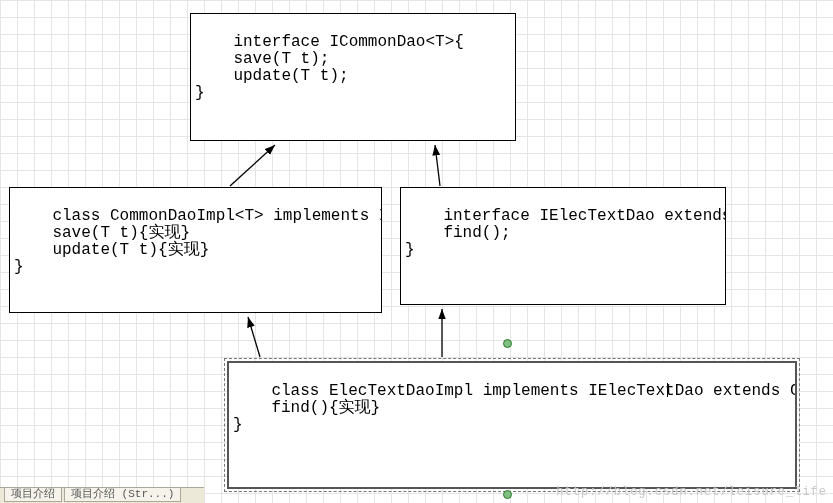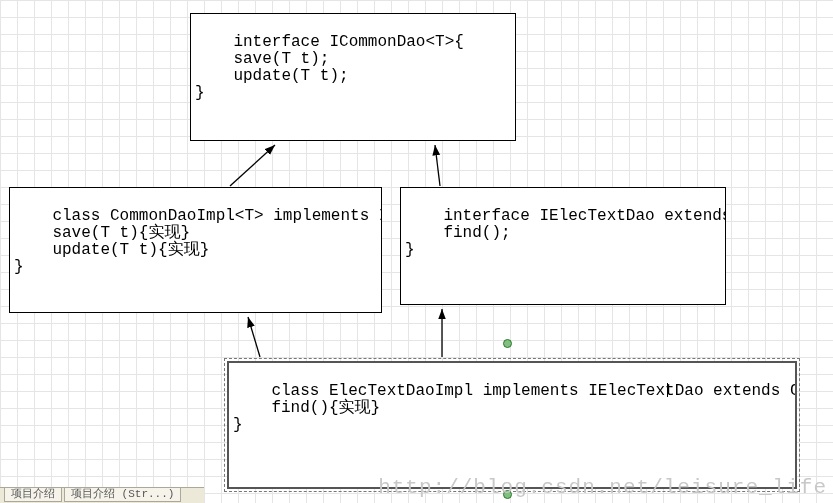--- a/index.html
+++ b/index.html
@@ -46,21 +46,21 @@
     border-radius: 50%;
   }
   .arrow {
     position: absolute;
     pointer-events: none;
   }
   .watermark {
     position: absolute;
     right: 6px;
     bottom: 4px;
-    font-size: 21px;
+    font-size: 12px;
     color: #c8c8c8;
     letter-spacing: 1px;
     font-family: "Courier New", monospace;
   }
   .tab-area {
     position: absolute;
     left: 0;
     bottom: 0;
     height: 15px;
     background: #ece9d8;

